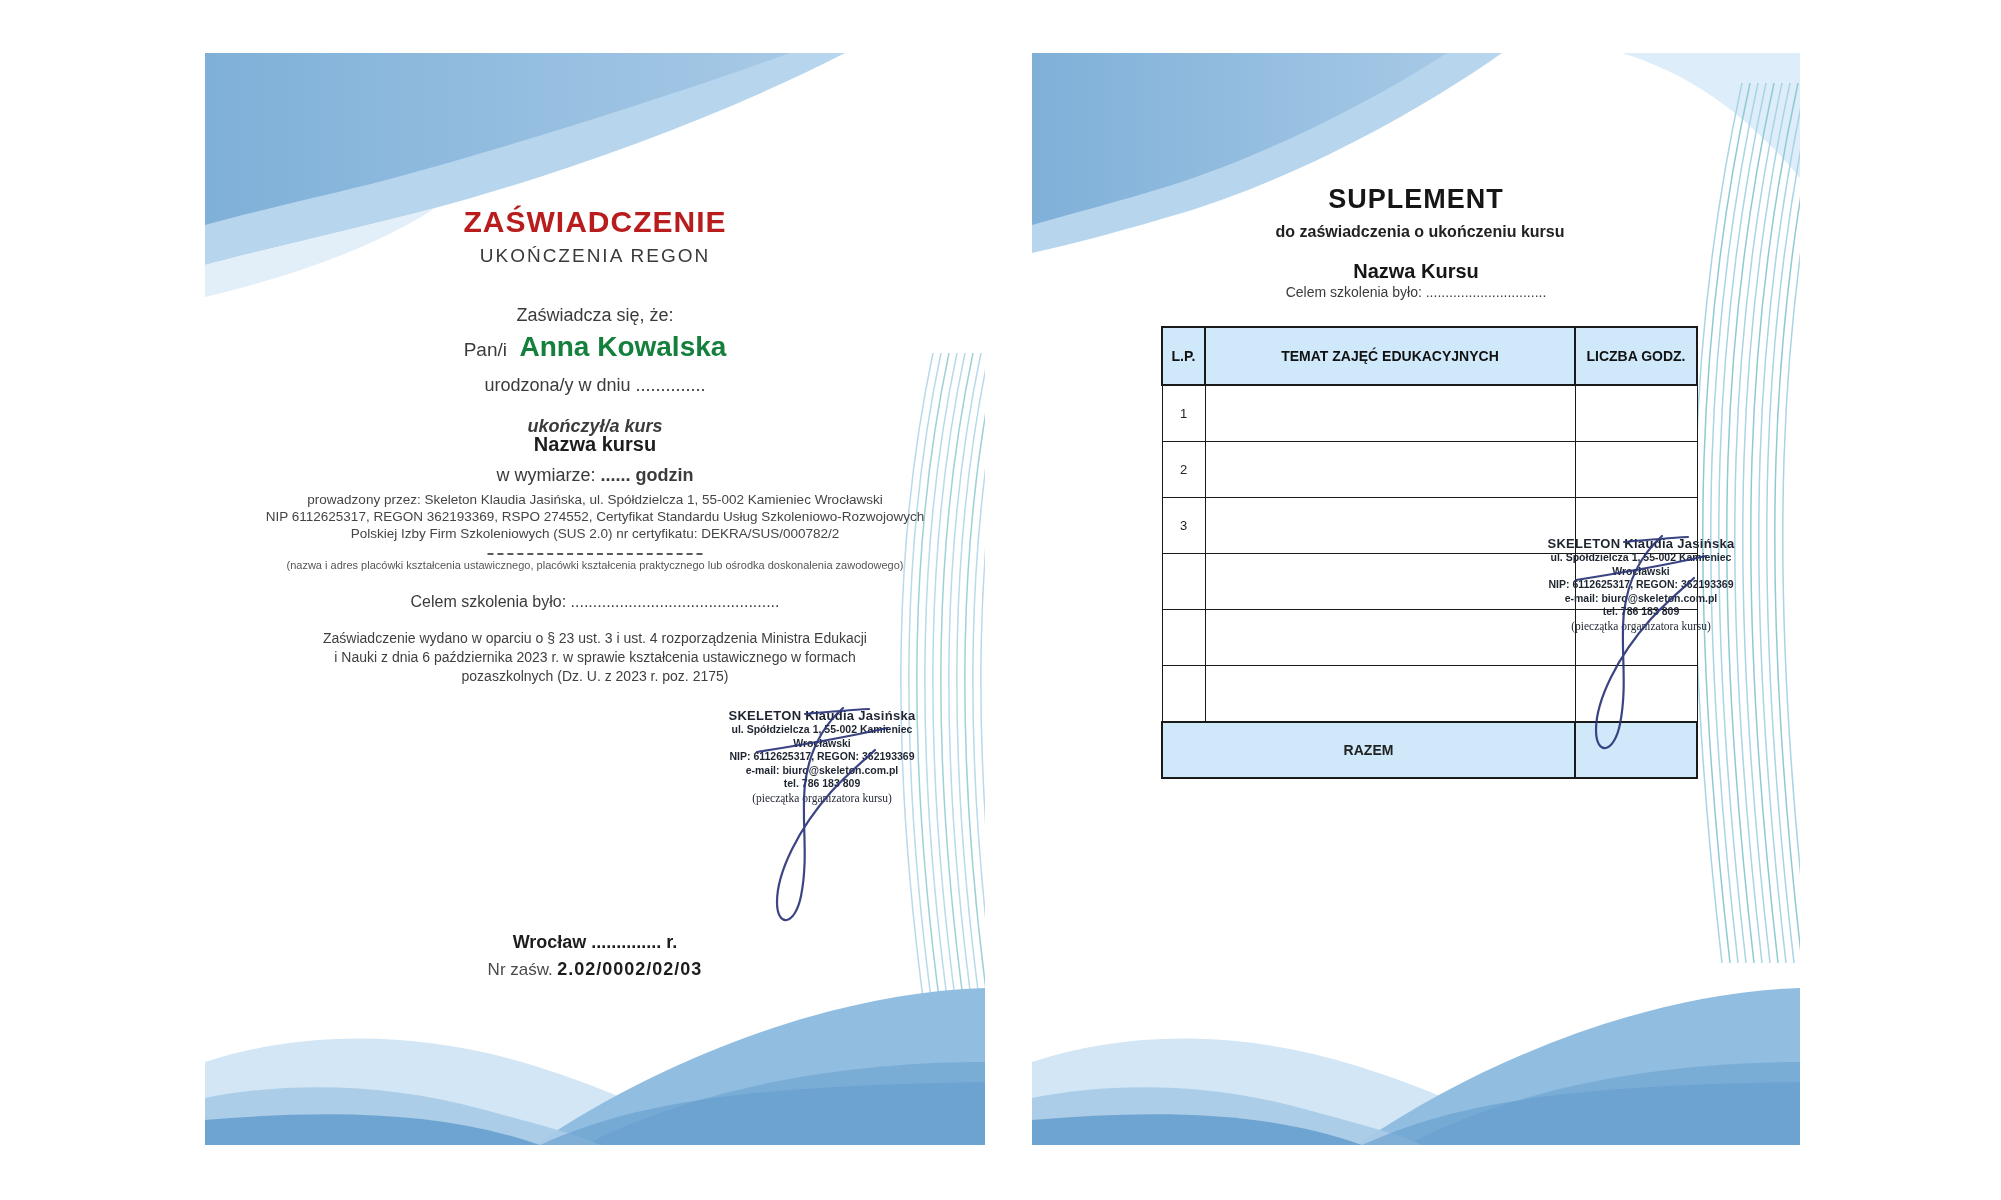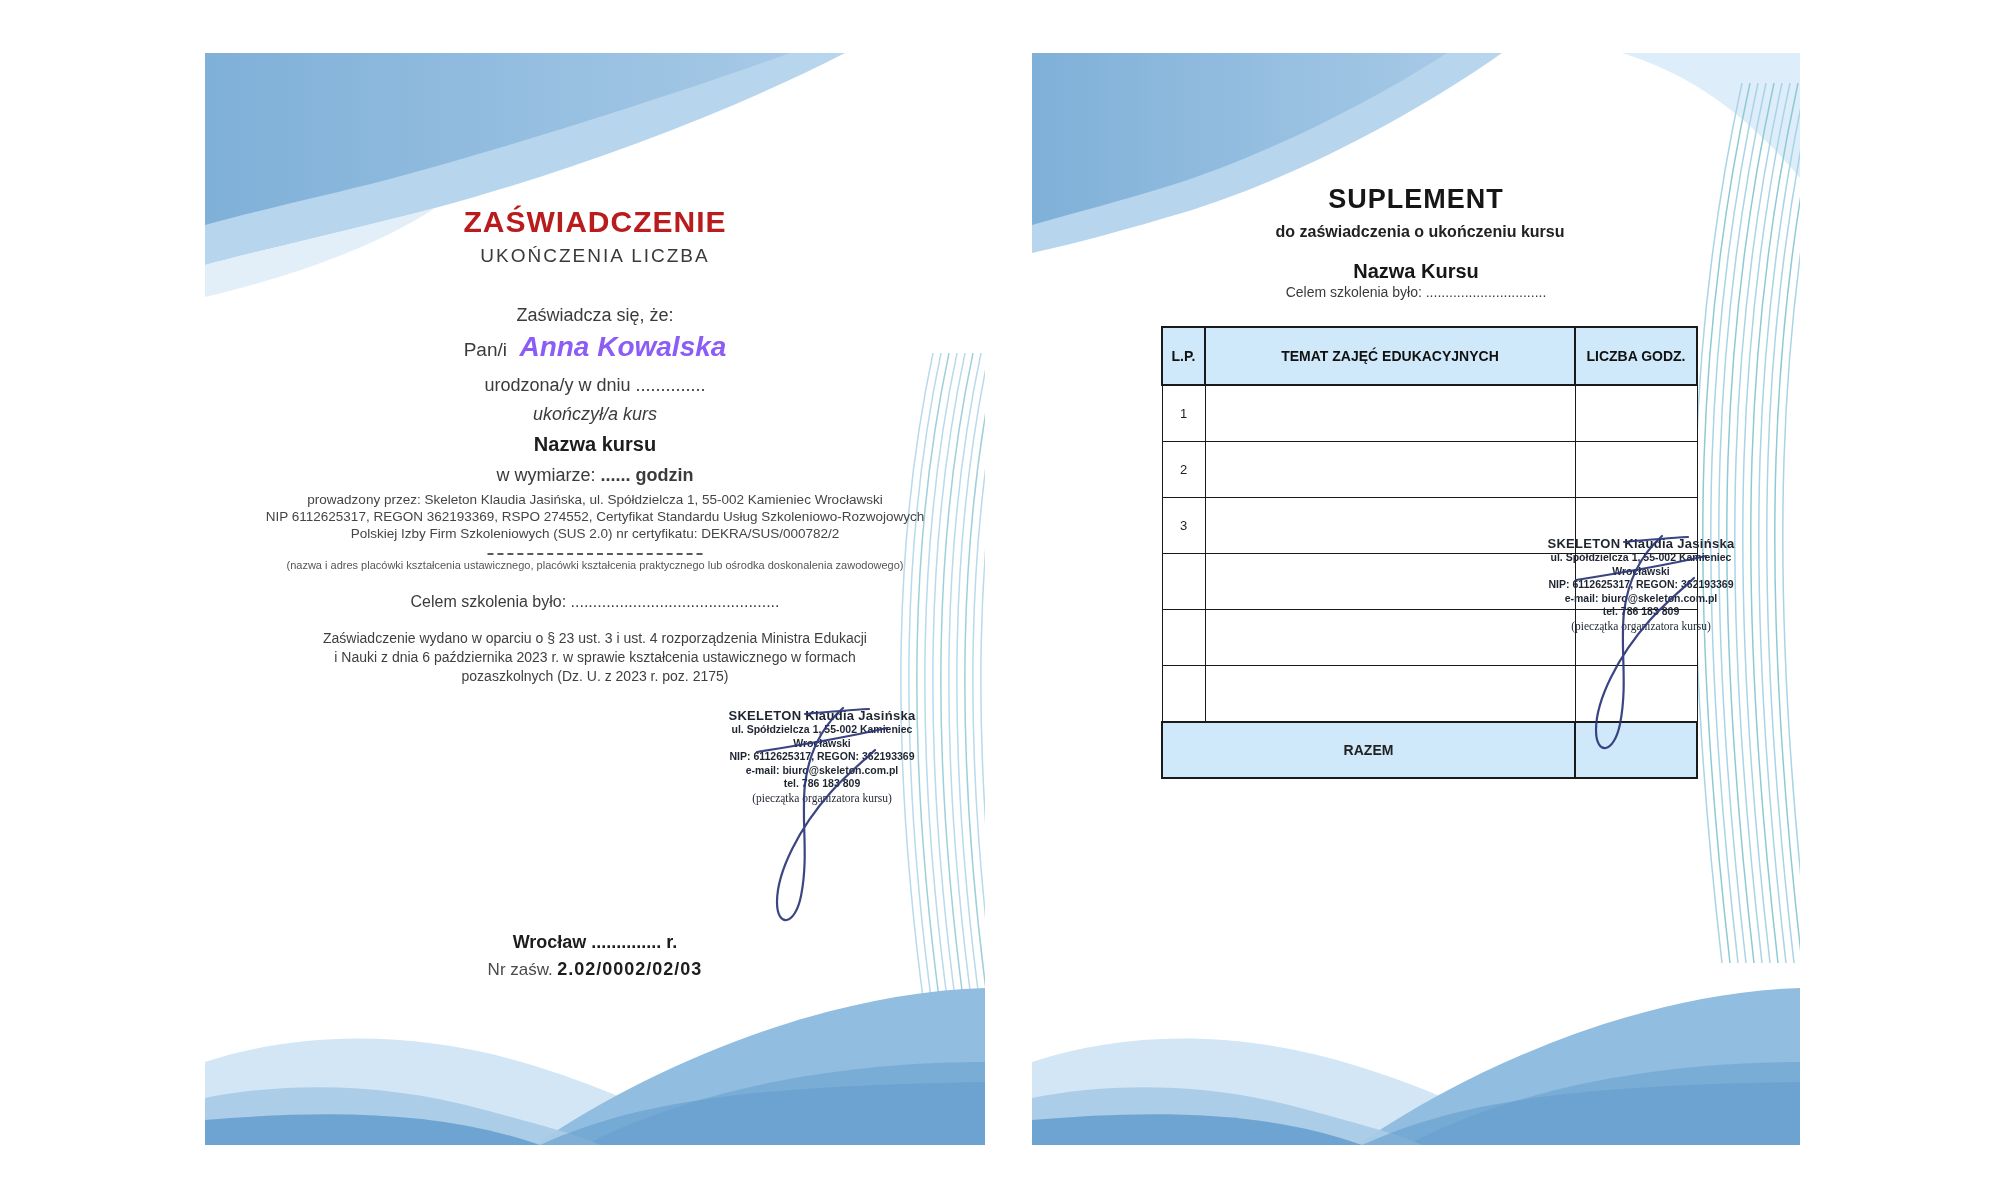--- a/index.html
+++ b/index.html
@@ -12,21 +12,21 @@
   .deco-top{top:0;left:0;width:100%;}
   .deco-bottom{bottom:0;left:0;width:100%;}
   .arcs{position:absolute;overflow:hidden;}
   .arcs-left{right:-6px;top:300px;width:120px;height:660px;}
   .arcs-right{right:-6px;top:30px;width:150px;height:880px;}
   .tblock{position:absolute;left:0;right:0;text-align:center;}
   .title{font-size:30px;font-weight:bold;color:#b91c1c;letter-spacing:1px;}
   .subtitle{font-size:19px;color:#3a3a3a;letter-spacing:2px;}
   .line-md{font-size:18px;color:#3b3b3b;}
   .name-prefix{font-size:19px;color:#3b3b3b;}
-  .name{font-size:28px;font-weight:bold;color:#8b5cf6;margin-left:8px;font-style:italic;}
+  .name{font-size:28px;font-weight:bold;color:#15803d;margin-left:8px;}
   .italic{font-style:italic;}
   .bold-line{font-size:20px;font-weight:bold;color:#1d1d1d;}
   .provider{font-size:13.5px;line-height:17px;color:#454545;}
   .dash-sep{position:absolute;left:50%;transform:translateX(-50%);width:215px;border-top:2px dashed #5a5a5a;height:0;}
   .tiny-note{font-size:11px;color:#555;}
   .goal{font-size:16px;color:#3b3b3b;}
   .legal{font-size:14px;line-height:19px;color:#3f3f3f;}
   .city{font-size:18px;font-weight:bold;color:#1d1d1d;}
   .certno-prefix{font-size:17px;color:#4a4a4a;}
   .certno{font-size:18px;font-weight:bold;color:#1d1d1d;letter-spacing:1px;}
@@ -92,31 +92,31 @@
     <svg class="deco deco-bottom" width="780" height="175" viewBox="0 0 780 175">
       <path d="M0,92 C90,62 210,58 330,96 C400,118 455,142 505,175 L0,175 Z" fill="#d2e6f5"></path>
       <path d="M780,18 C640,22 470,80 330,175 L780,175 Z" fill="#90bde0"></path>
       <path d="M780,92 C610,92 470,128 380,175 L780,175 Z" fill="#78abd5" opacity="0.9"></path>
       <path d="M0,128 C80,112 180,112 280,140 C335,155 372,164 395,175 L0,175 Z" fill="#a9cbe7" opacity="0.95"></path>
       <path d="M0,150 C120,140 235,140 335,175 L0,175 Z" fill="#6ea4d1"></path>
       <path d="M335,175 C430,132 540,116 780,112 L780,175 Z" fill="#649dcd" opacity="0.6"></path>
     </svg>
 
     <div class="tblock title" style="top:152px;">ZAŚWIADCZENIE</div>
-    <div class="tblock subtitle" style="top:192px;">UKOŃCZENIA LICZBA</div>
+    <div class="tblock subtitle" style="top:192px;">UKOŃCZENIA REGON</div>
 
     <div class="tblock line-md" style="top:252px;">Zaświadcza się, że:</div>
 
     <div class="tblock" style="top:278px;">
       <span class="name-prefix">Pan/i</span>
       <span class="name">Anna Kowalska</span>
     </div>
 
     <div class="tblock line-md" style="top:322px;">urodzona/y w dniu ..............</div>
-    <div class="tblock line-md italic" style="top:351px;">ukończył/a kurs</div>
+    <div class="tblock line-md italic" style="top:363px;font-weight:bold;">ukończył/a kurs</div>
     <div class="tblock bold-line" style="top:380px;">Nazwa kursu</div>
 
     <div class="tblock line-md" style="top:412px;">
       <span>w wymiarze:</span>
       <b>......</b>
       <b>godzin</b>
     </div>
 
     <div class="tblock provider" style="top:438px;">
       <div>prowadzony przez: Skeleton  Klaudia Jasińska, ul. Spółdzielcza 1, 55-002 Kamieniec Wrocławski</div>

